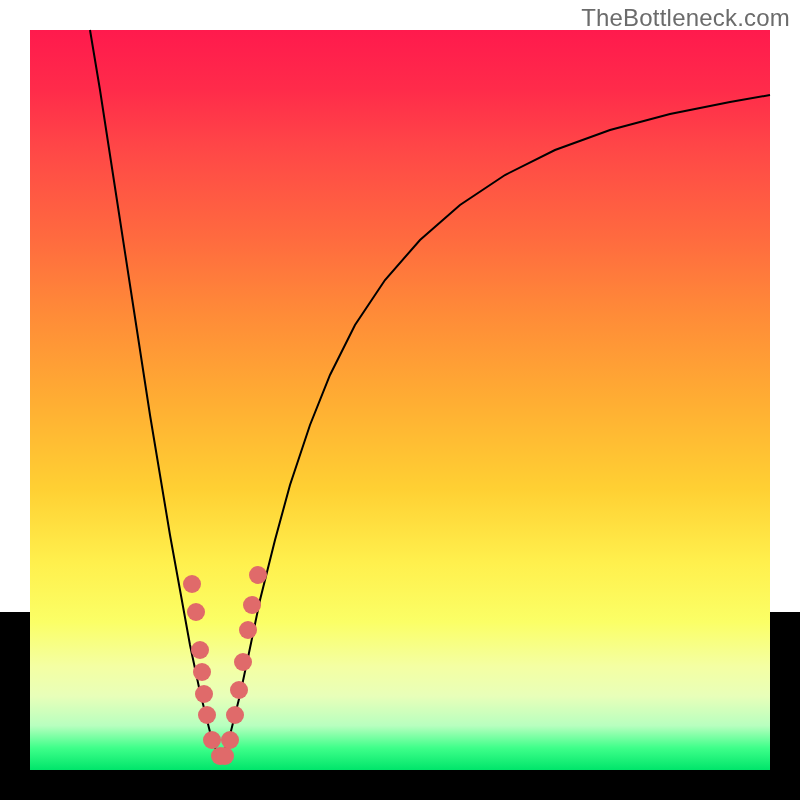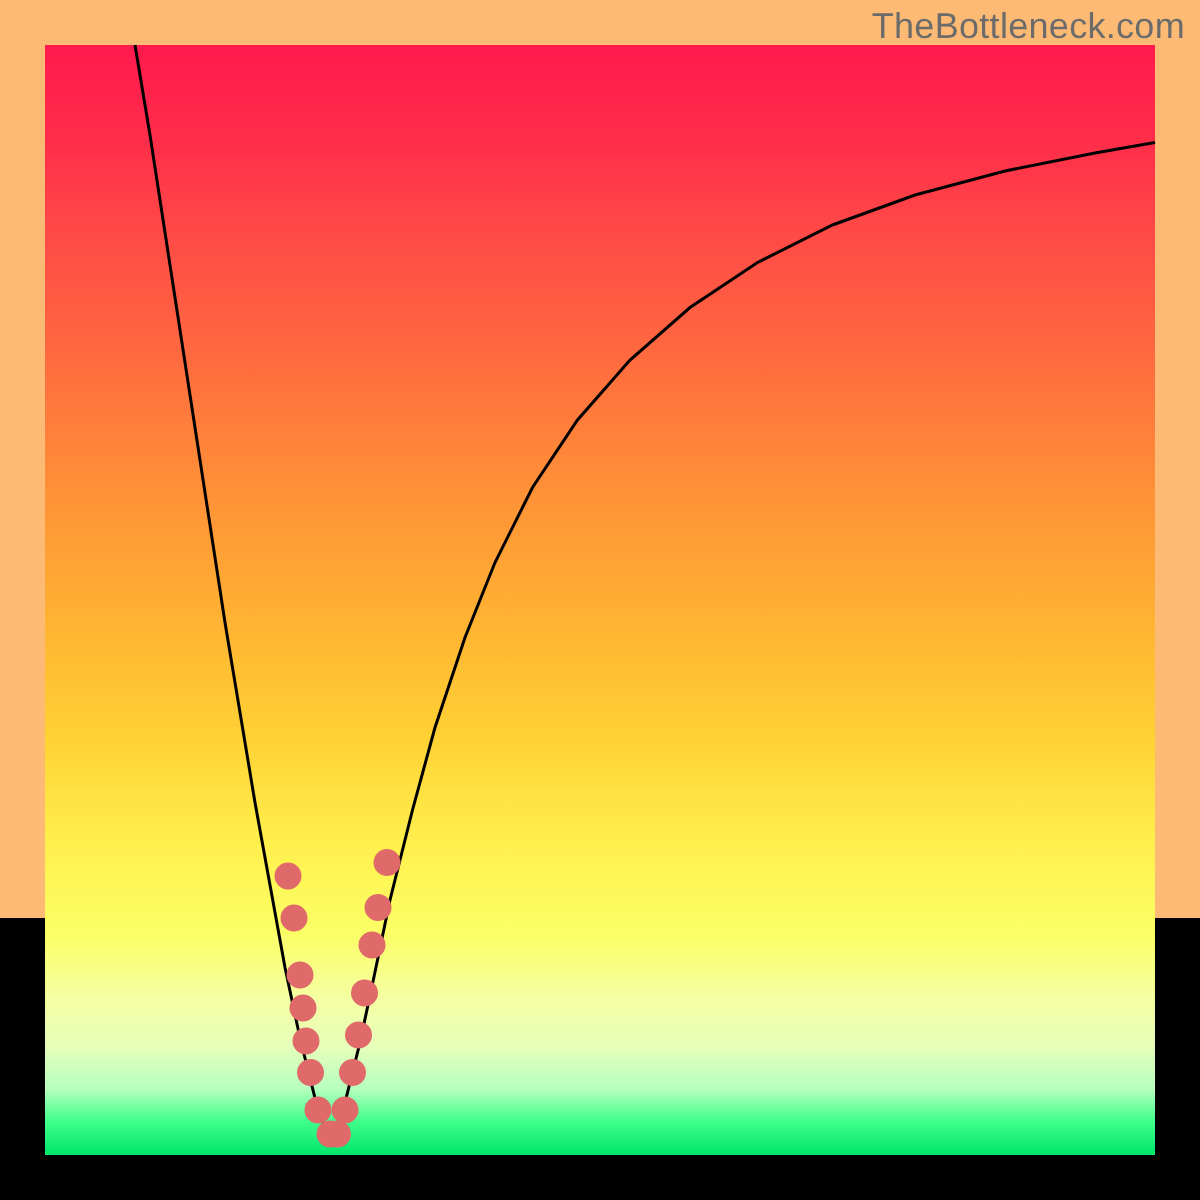--- a/index.html
+++ b/index.html
@@ -10,21 +10,21 @@
     background: #000;
     overflow: hidden;
     font-family: Arial, Helvetica, sans-serif;
   }
   .frame {
     position: absolute;
     left: 0;
     top: 0;
     width: 800px;
     height: 612px;
-    background: #fdba74;
+    background: #ffffff;
   }
   .plot {
     position: absolute;
     left: 30px;
     top: 30px;
     width: 740px;
     height: 740px;
     background: linear-gradient(
       to bottom,
       #ff1a4d 0%,

